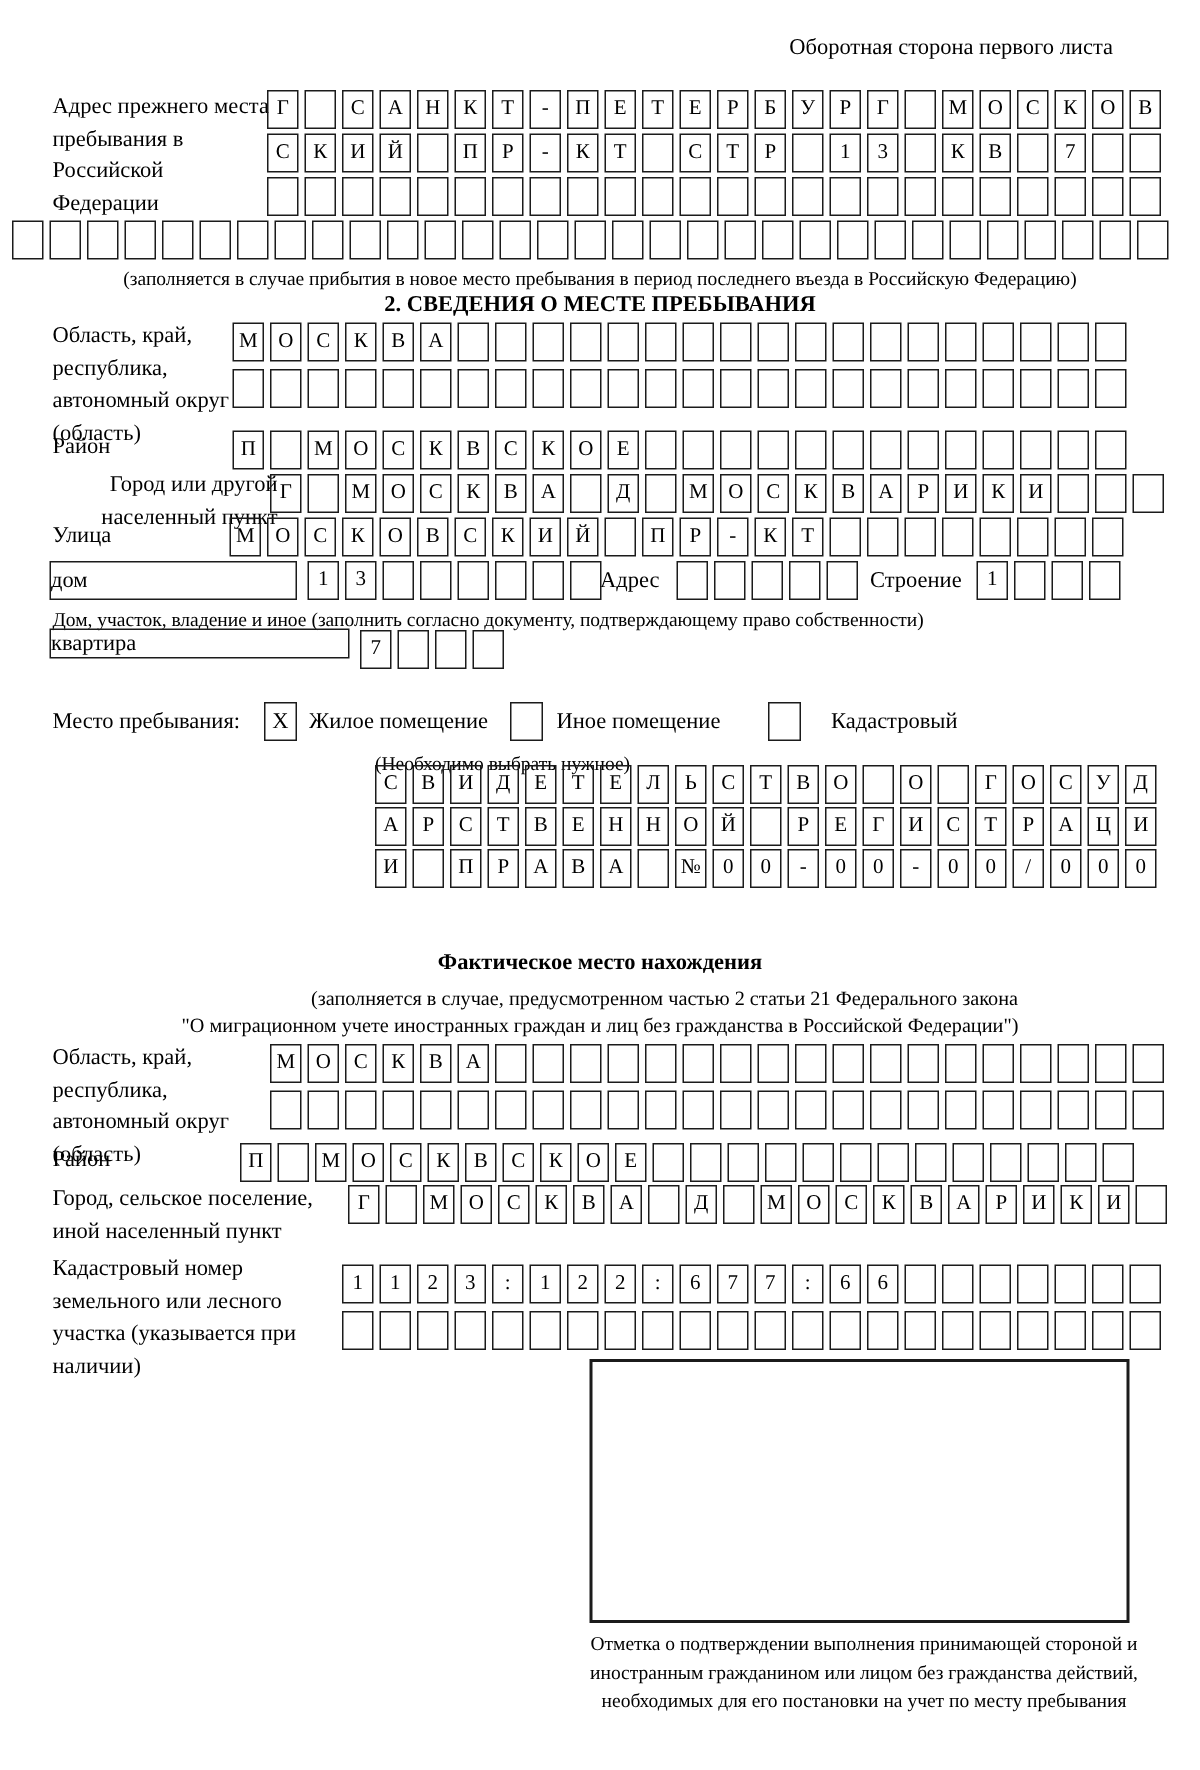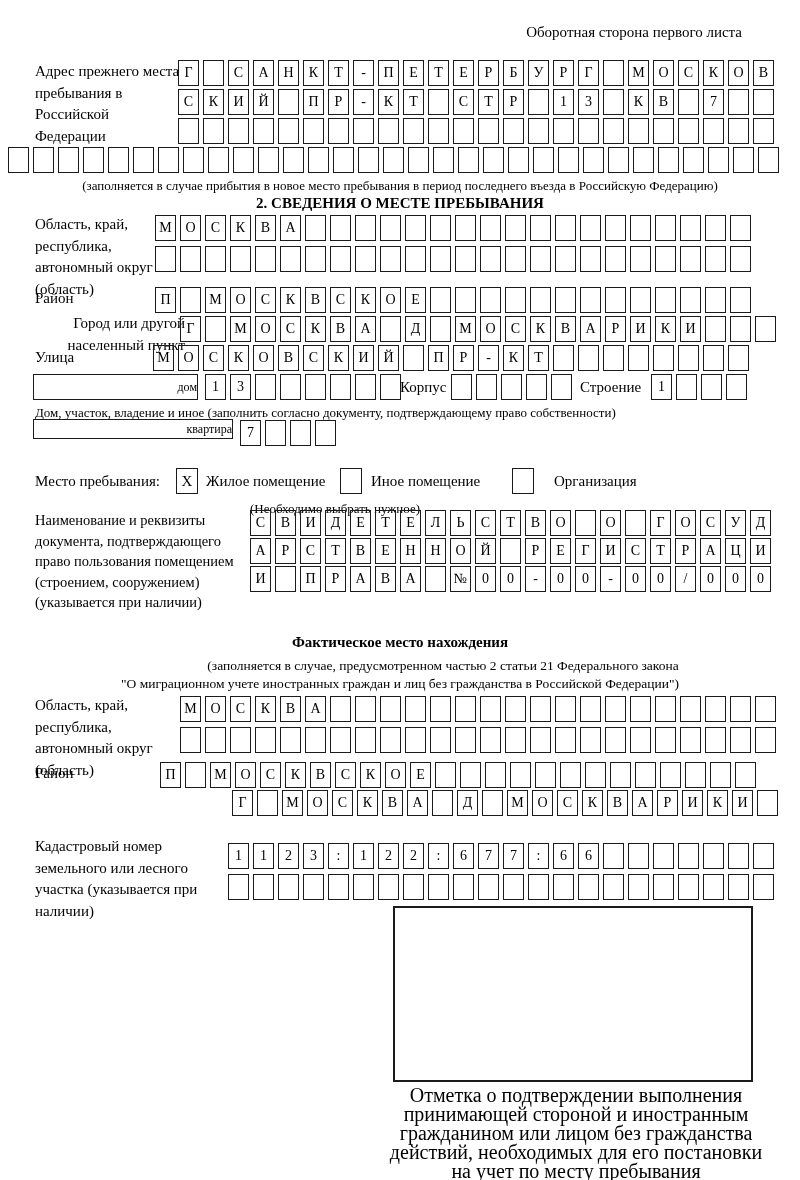--- a/index.html
+++ b/index.html
@@ -6,21 +6,21 @@
   .page{position:relative;width:800px;height:1180px;background:#fff;color:#000;
         font-family:"Liberation Serif","DejaVu Serif",serif;overflow:hidden;}
   .t{position:absolute;font-size:15px;line-height:21.5px;}
   .cap{position:absolute;font-size:13px;line-height:17px;text-align:center;}
   .ctr{left:0;width:800px;text-align:center;}
   .bold{font-weight:bold;}
   .cellrow{position:absolute;display:flex;gap:4px;}
   .cell{flex:0 0 21px;width:21px;height:26px;border:1.5px solid #1b1b1b;box-sizing:border-box;
         display:flex;align-items:center;justify-content:center;font-size:14px;}
   .rect{position:absolute;border:1.5px solid #1b1b1b;box-sizing:border-box;
-        display:flex;align-items:center;justify-content:flex-end;font-size:12px;}
+        display:flex;align-items:center;justify-content:flex-start;font-size:15px;}
   .chk{position:absolute;width:22px;height:26px;border:1.5px solid #1b1b1b;box-sizing:border-box;
        display:flex;align-items:center;justify-content:center;font-size:15px;}
 </style>
 </head>
 <body>
 
 <div class="page">
 
   <div class="t" style="top:22px;right:58px;">Оборотная сторона первого листа</div>
 
@@ -284,21 +284,21 @@
   <div class="cellrow" style="left:205px;top:374px;">
       <span class="cell">1</span>
       <span class="cell">3</span>
       <span class="cell"></span>
       <span class="cell"></span>
       <span class="cell"></span>
       <span class="cell"></span>
       <span class="cell"></span>
       <span class="cell"></span>
     </div>
-  <div class="t" style="left:400px;top:377px;">Корпус</div>
+  <div class="t" style="left:400px;top:377px;">Адрес</div>
   <div class="cellrow" style="left:451px;top:374px;">
       <span class="cell"></span>
       <span class="cell"></span>
       <span class="cell"></span>
       <span class="cell"></span>
       <span class="cell"></span>
     </div>
   <div class="t" style="left:580px;top:377px;">Строение</div>
   <div class="cellrow" style="left:651px;top:374px;">
       <span class="cell">1</span>
@@ -323,24 +323,23 @@
     <span>X</span>
   </div>
   <div class="t" style="left:206px;top:471px;">Жилое помещение</div>
   <div class="chk" style="left:340px;top:468px;">
     <span></span>
   </div>
   <div class="t" style="left:371px;top:471px;">Иное помещение</div>
   <div class="chk" style="left:512px;top:468px;">
     <span></span>
   </div>
-  <div class="t" style="left:554px;top:471px;">Организация</div>
+  <div class="t" style="left:554px;top:471px;">Кадастровый</div>
   <div class="cap" style="left:160px;top:500px;width:350px;text-align:center;">(Необходимо выбрать нужное)</div>
 
-  <div class="t" style="left:35px;top:510px;width:215px;font-size:14.5px;line-height:20.5px;">Наименование и реквизиты документа, подтверждающего право пользования помещением (строением, сооружением) (указывается при наличии)</div>
   <div class="cellrow" style="left:250px;top:510px;">
       <span class="cell">С</span>
       <span class="cell">В</span>
       <span class="cell">И</span>
       <span class="cell">Д</span>
       <span class="cell">Е</span>
       <span class="cell">Т</span>
       <span class="cell">Е</span>
       <span class="cell">Л</span>
       <span class="cell">Ь</span>
@@ -483,20 +482,21 @@
       <span class="cell"></span>
       <span class="cell"></span>
       <span class="cell"></span>
       <span class="cell"></span>
       <span class="cell"></span>
       <span class="cell"></span>
       <span class="cell"></span>
       <span class="cell"></span>
     </div>
 
+  <div class="t" style="left:35px;top:789px;width:205px;">Город, сельское поселение, иной населенный пункт</div>
   <div class="cellrow" style="left:232px;top:790px;">
       <span class="cell">Г</span>
       <span class="cell"></span>
       <span class="cell">М</span>
       <span class="cell">О</span>
       <span class="cell">С</span>
       <span class="cell">К</span>
       <span class="cell">В</span>
       <span class="cell">А</span>
       <span class="cell"></span>
@@ -559,15 +559,15 @@
       <span class="cell"></span>
       <span class="cell"></span>
       <span class="cell"></span>
       <span class="cell"></span>
       <span class="cell"></span>
       <span class="cell"></span>
       <span class="cell"></span>
     </div>
 
   <div class="rect" style="left:393px;top:906px;width:360px;height:176px;border-width:2px;"></div>
-  <div class="t" style="left:380px;top:1086px;width:392px;text-align:center;font-size:20px;line-height:19px;">Отметка о подтверждении выполнения принимающей стороной и иностранным гражданином или лицом без гражданства действий, необходимых для его постановки на учет по месту пребывания</div>
+  <div class="t" style="left:380px;top:1086px;width:392px;text-align:center;font-size:13px;line-height:19px;">Отметка о подтверждении выполнения принимающей стороной и иностранным гражданином или лицом без гражданства действий, необходимых для его постановки на учет по месту пребывания</div>
 
 </div>
 
 </body></html>

